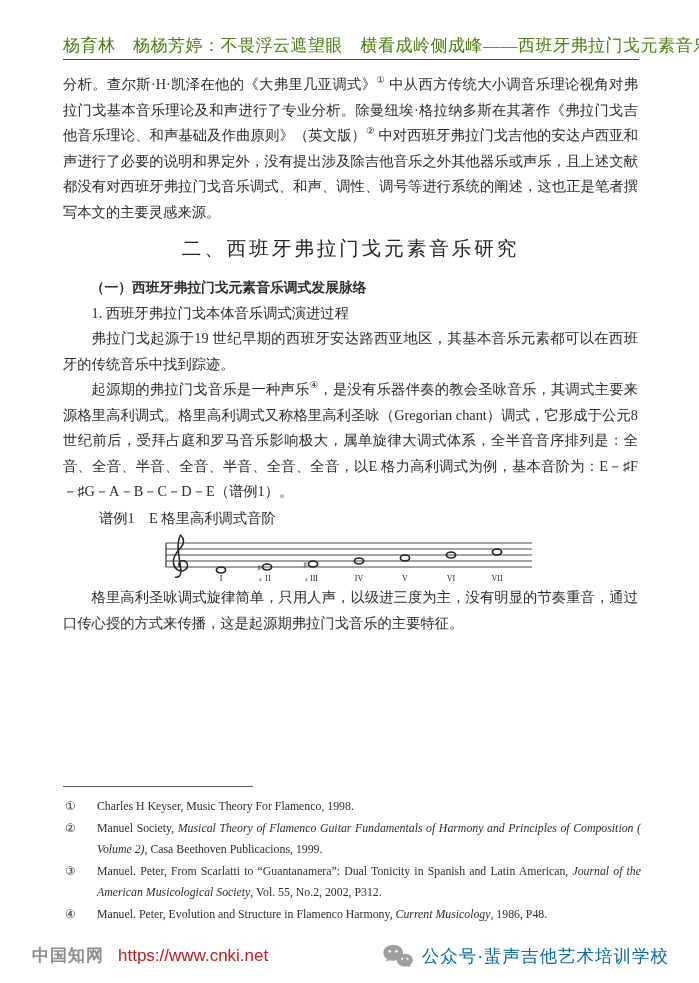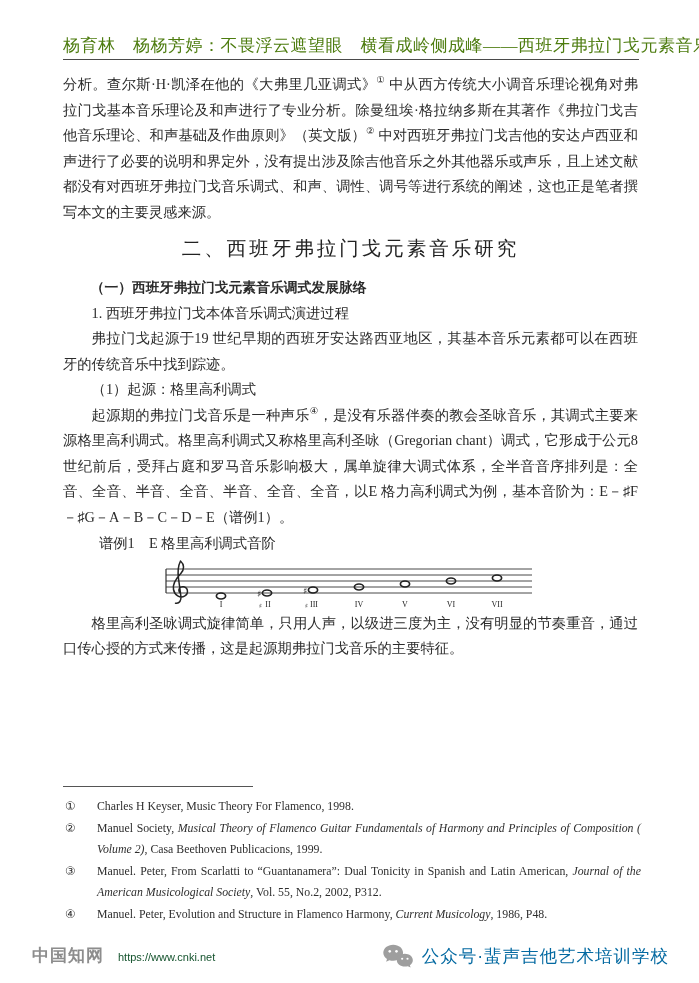--- a/index.html
+++ b/index.html
@@ -59,21 +59,21 @@
     display:flex; align-items:center; justify-content:space-between;
     padding:0 30px 0 28px;
   }
   .footer-left { display:flex; align-items:baseline; gap:14px; }
   .cnki-logo {
     font-family:"Liberation Sans","DejaVu Sans",sans-serif;
     font-weight:bold; font-size:17px; color:#8d8d8d; letter-spacing:1px;
   }
   .cnki-url {
     font-family:"Liberation Sans","DejaVu Sans",sans-serif;
-    font-size:11px; color:#14532d;
+    font-size:17px; color:#b91c1c;
   }
   .footer-right { display:flex; align-items:center; gap:9px; }
   .wechat-label {
     font-family:"Liberation Sans","DejaVu Sans",sans-serif;
     font-size:17.5px; color:#0369a1; letter-spacing:1px;
   }
   .score-text { font-family:"Liberation Serif","DejaVu Serif",serif; }
   .sharp-glyph { font-family:"DejaVu Sans",sans-serif; }
 </style>
 </head>
@@ -93,21 +93,20 @@
 
     <div class="section-heading">二、西班牙弗拉门戈元素音乐研究</div>
 
     <div class="sub-heading">（一）西班牙弗拉门戈元素音乐调式发展脉络</div>
 
     <div class="list-line">1. 西班牙弗拉门戈本体音乐调式演进过程</div>
 
 
     <div class="para">弗拉门戈起源于19 世纪早期的西班牙安达路西亚地区，其基本音乐元素都可以在西班牙的传统音乐中找到踪迹。</div>
 
-    <div class="list-line">（1）起源：格里高利调式</div>
 
     <div class="para"><span>起源期的弗拉门戈音乐是一种声乐</span><sup class="fnref">④</sup><span>，是没有乐器伴奏的教会圣咏音乐，其调式主要来源格里高利调式。格里高利调式又称格里高利圣咏（Gregorian chant）调式，它形成于公元8 世纪前后，受拜占庭和罗马音乐影响极大，属单旋律大调式体系，全半音音序排列是：全音、全音、半音、全音、半音、全音、全音，以E 格力高利调式为例，基本音阶为：E－♯F－♯G－A－B－C－D－E（谱例1）。</span></div>
 
     <div class="score-caption">谱例1　E 格里高利调式音阶</div>
 
     <div class="score-wrap">
       <svg width="372" height="52" viewBox="0 0 372 52">
 
         <g stroke="#333" stroke-width="0.9">
           <line x1="3" y1="10" x2="369" y2="10"></line>

